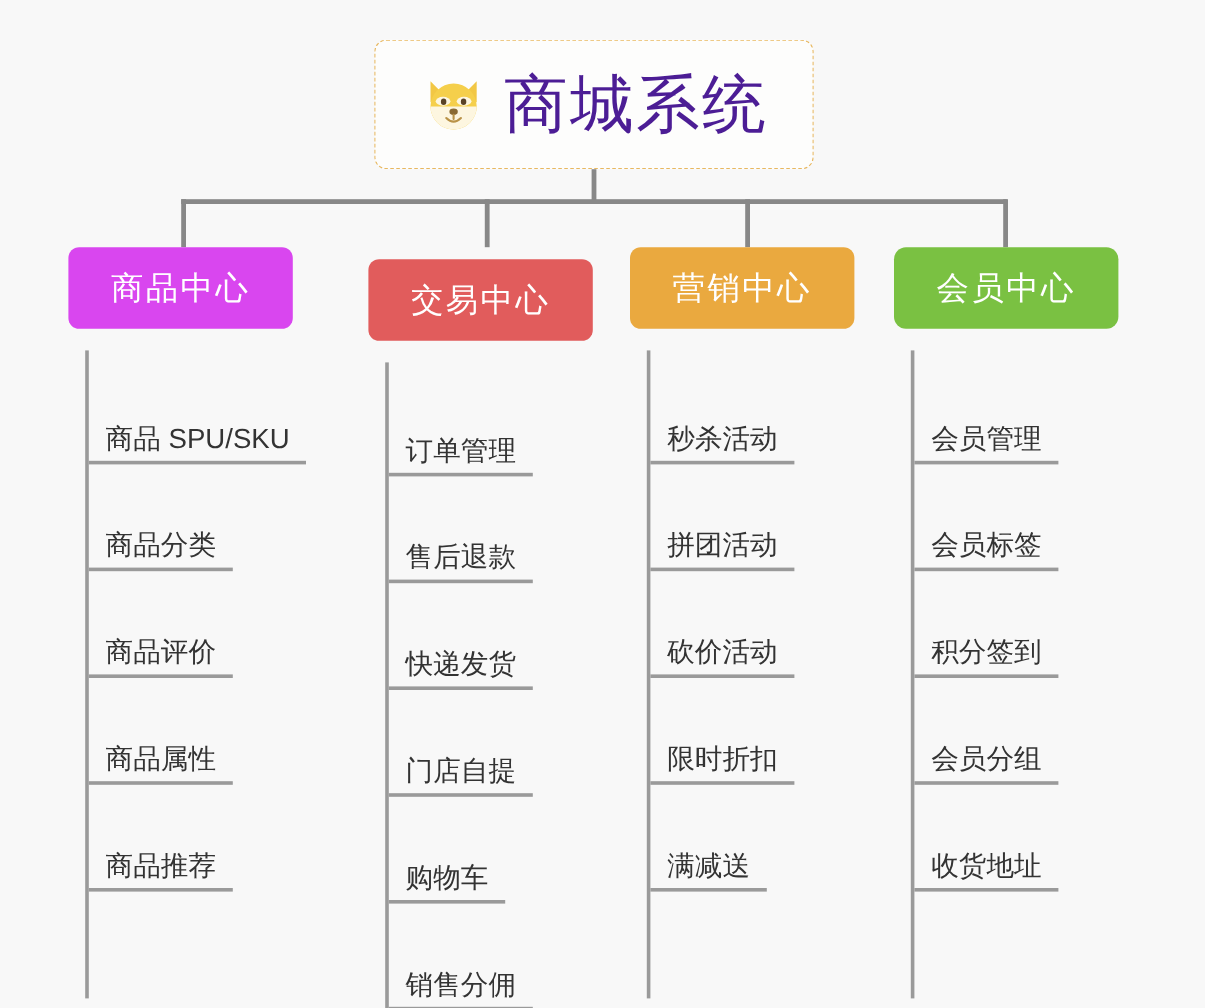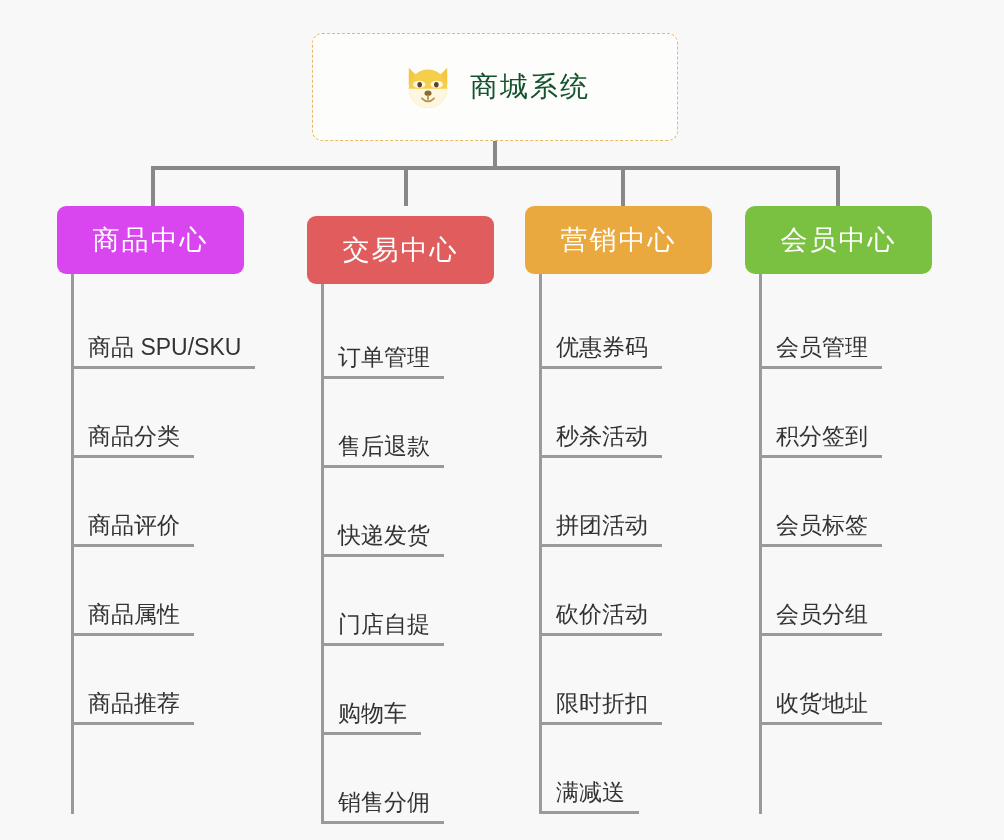--- a/index.html
+++ b/index.html
@@ -39,22 +39,22 @@
     gap: 14px;
   }
   .root-emoji {
     width: 56px;
     height: 56px;
     flex: 0 0 56px;
     position: relative;
     display: block;
   }
   .root-title {
-    font-size: 28px;
-    color: #14532d;
+    font-size: 53px;
+    color: #4c1d95;
     letter-spacing: 2px;
     line-height: 1;
     white-space: nowrap;
   }
 
   
   .conn {
     position: absolute;
     background: #888888;
   }
@@ -88,21 +88,21 @@
     display: flex;
     align-items: center;
     justify-content: center;
     color: #ffffff;
     font-size: 27px;
     letter-spacing: 2px;
     white-space: nowrap;
   }
   .col-body {
     position: relative;
-    margin-top: 0;
+    margin-top: 18px;
     padding-top: 6px;
   }
   .spine {
     position: absolute;
     left: 14px;
     top: 0;
     width: 3px;
     background: #9a9a9a;
   }
   .leaf {
@@ -195,23 +195,20 @@
           <div class="leaf-inner">销售分佣</div>
         </div>
       </div>
     </div>
     <div class="conn conn-drop" style="left: 621px;"></div>
     <div class="column" style="left: 525px; width: 187px;">
       <div class="col-header" style="background: rgb(234, 169, 63);">营销中心</div>
       <div class="col-body">
         <div class="spine" style="height: 540px;"></div>
         <div class="leaf">
-          <div class="leaf-inner">优惠券码</div>
-        </div>
-        <div class="leaf">
           <div class="leaf-inner">秒杀活动</div>
         </div>
         <div class="leaf">
           <div class="leaf-inner">拼团活动</div>
         </div>
         <div class="leaf">
           <div class="leaf-inner">砍价活动</div>
         </div>
         <div class="leaf">
           <div class="leaf-inner">限时折扣</div>
@@ -223,26 +220,26 @@
     </div>
     <div class="conn conn-drop" style="left: 836px;"></div>
     <div class="column" style="left: 745px; width: 187px;">
       <div class="col-header" style="background: rgb(122, 193, 66); border-radius: 10px;">会员中心</div>
       <div class="col-body">
         <div class="spine" style="height: 540px;"></div>
         <div class="leaf">
           <div class="leaf-inner">会员管理</div>
         </div>
         <div class="leaf">
+          <div class="leaf-inner">会员标签</div>
+        </div>
+        <div class="leaf">
           <div class="leaf-inner">积分签到</div>
         </div>
         <div class="leaf">
-          <div class="leaf-inner">会员标签</div>
-        </div>
-        <div class="leaf">
           <div class="leaf-inner">会员分组</div>
         </div>
         <div class="leaf">
           <div class="leaf-inner">收货地址</div>
         </div>
       </div>
     </div>
   </div>
 
 </body></html>

